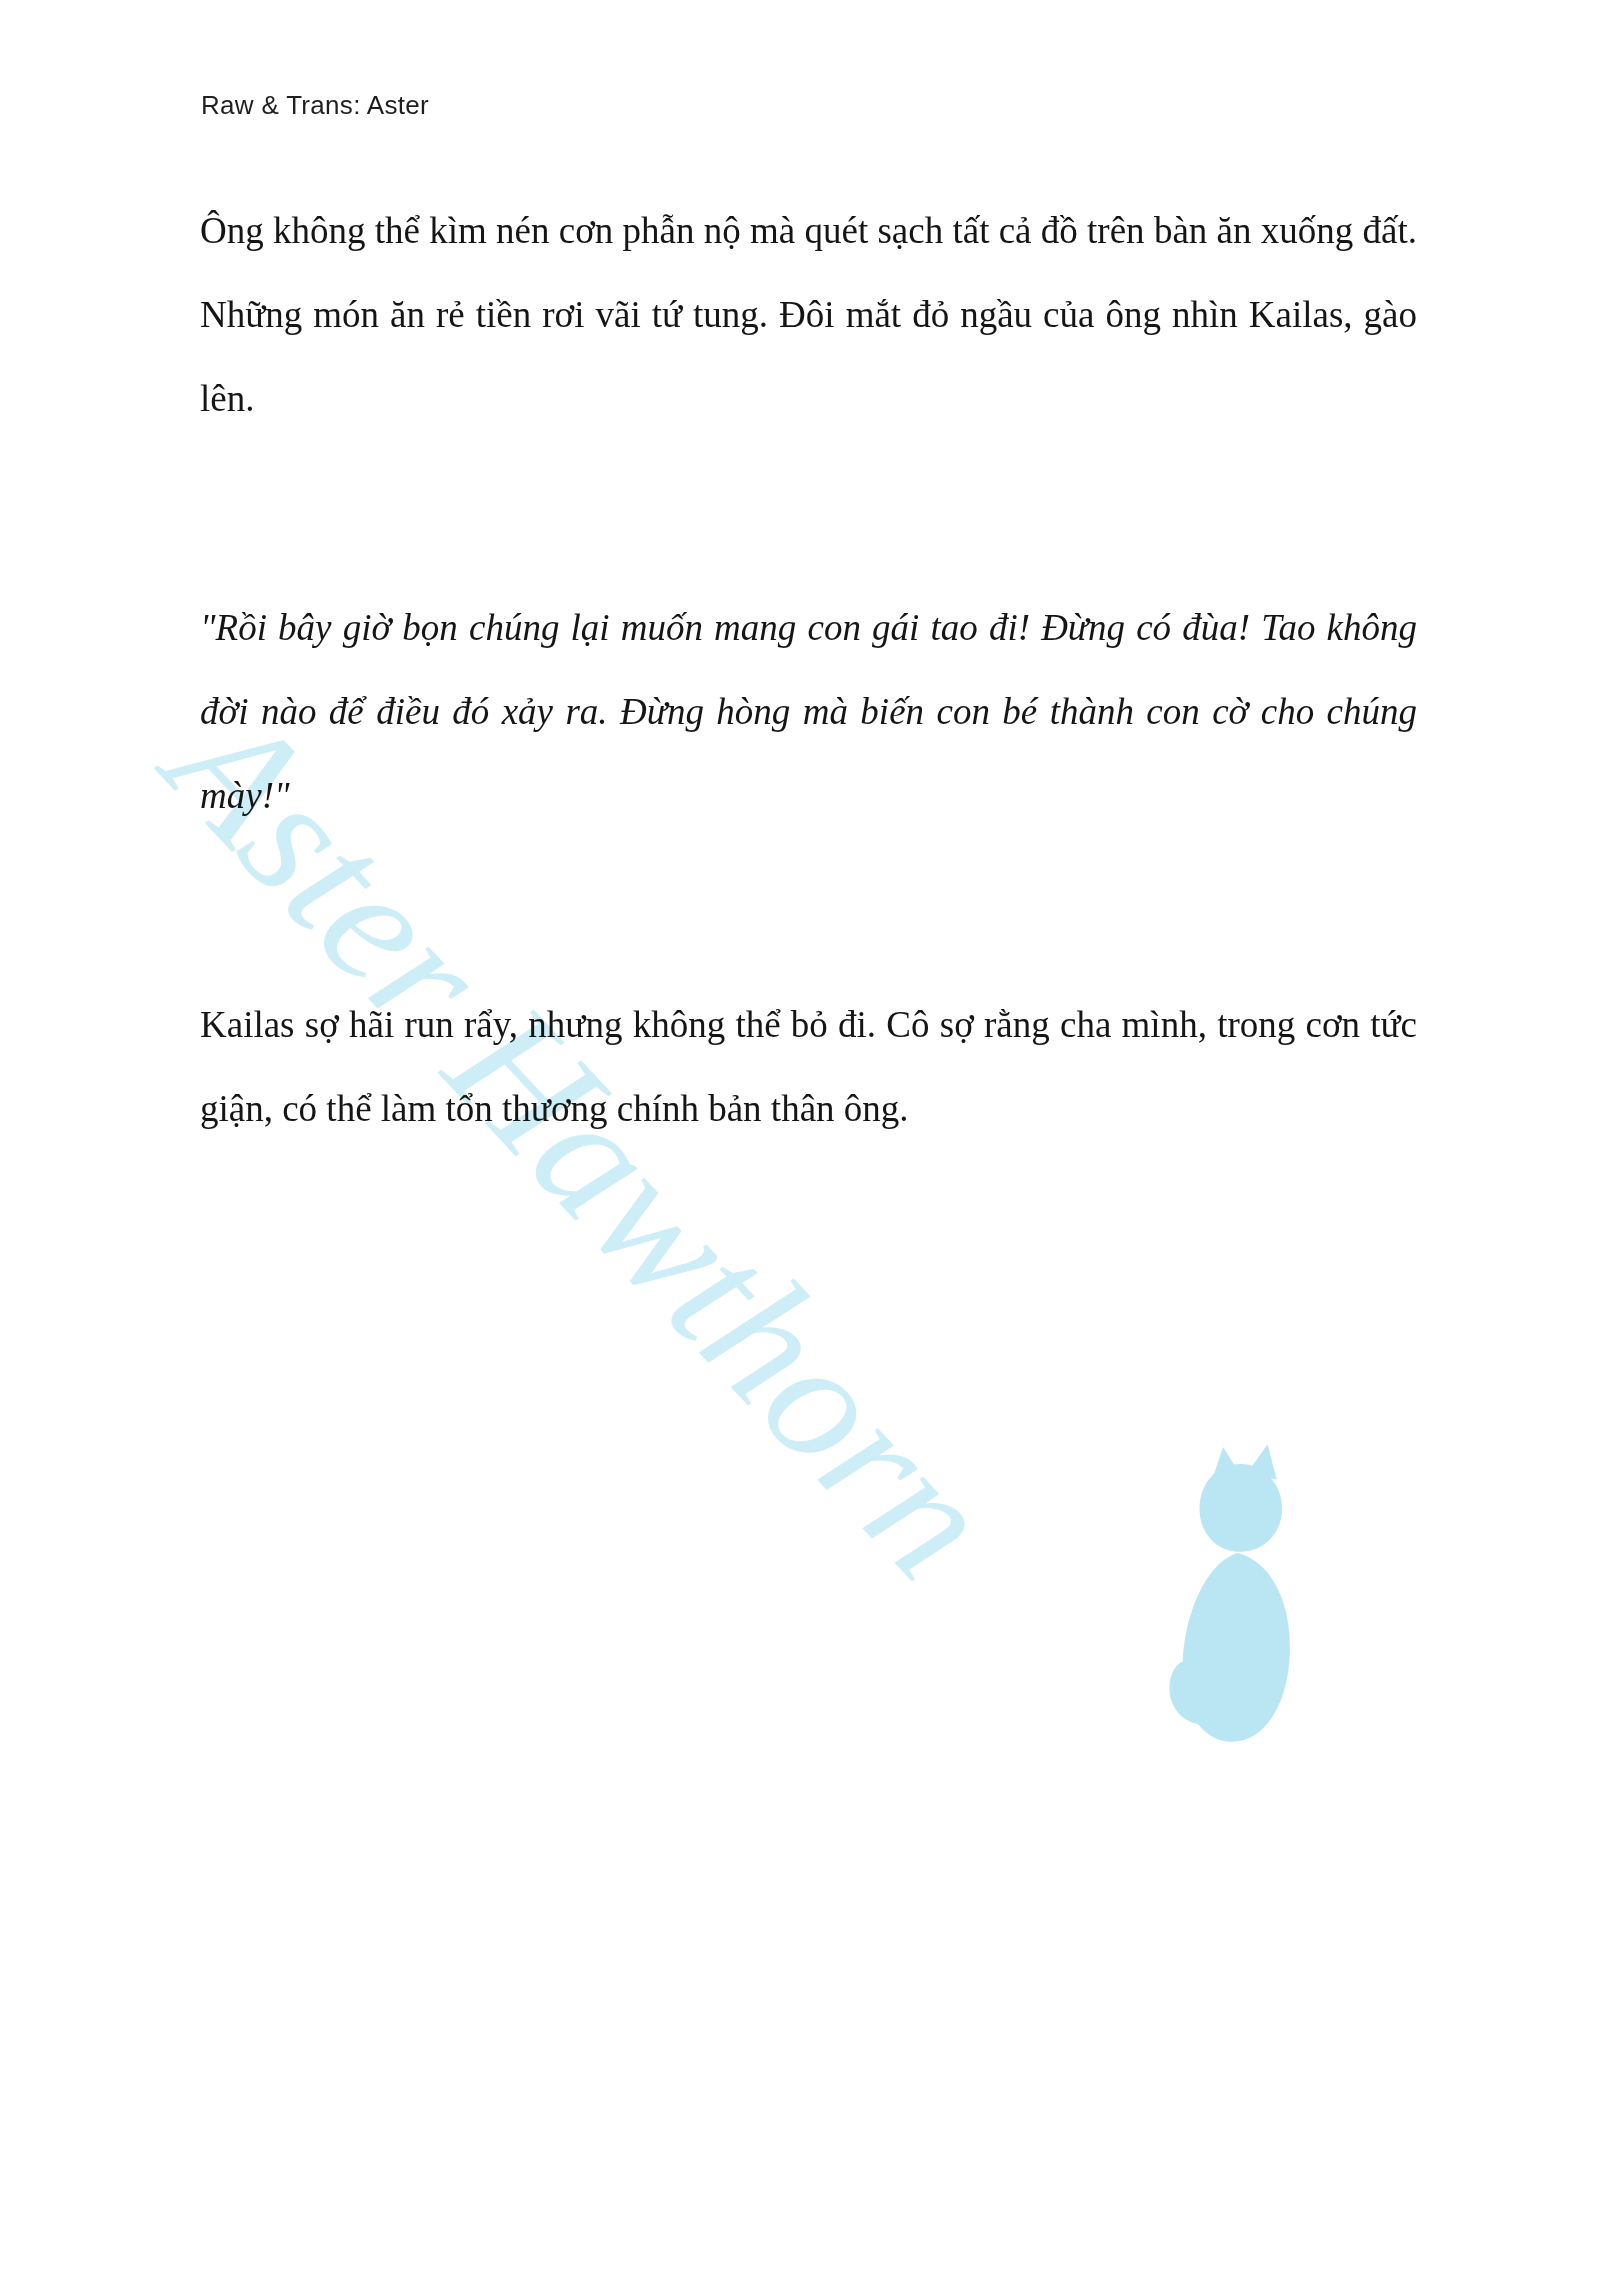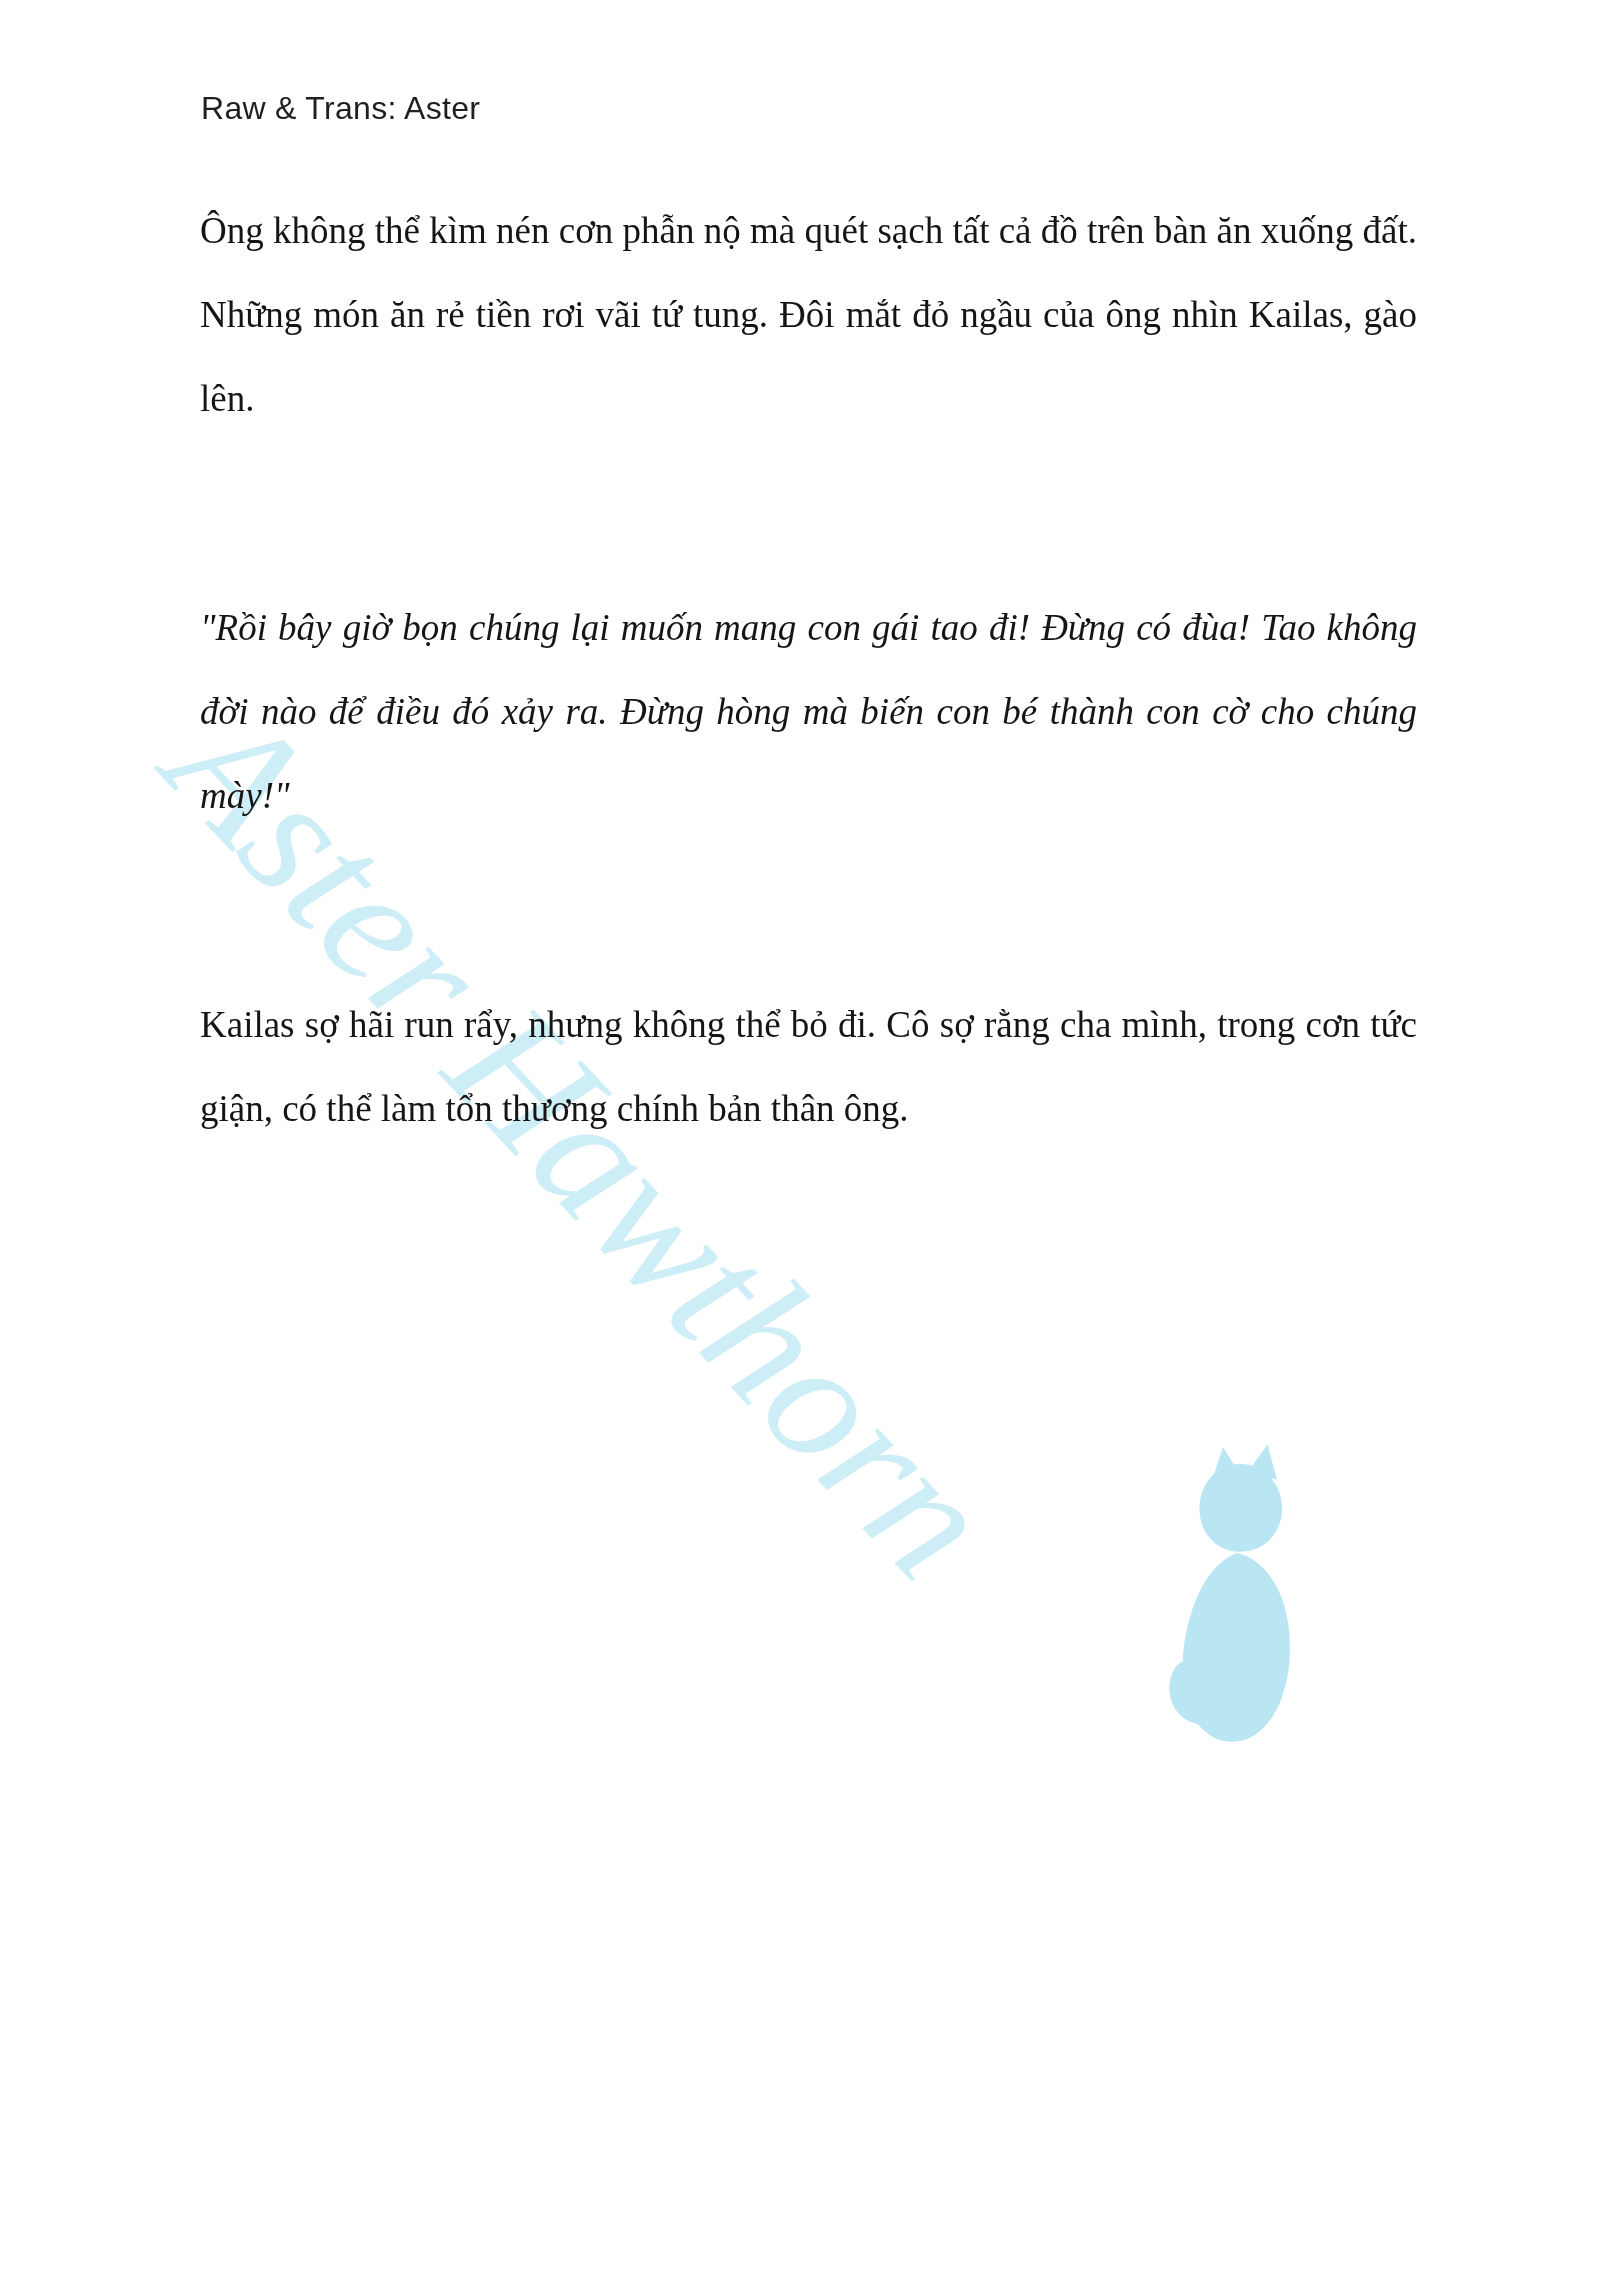--- a/index.html
+++ b/index.html
@@ -18,21 +18,21 @@
   .page {
     position: absolute;
     inset: 0;
     background: #ffffff;
   }
   .credit {
     position: absolute;
     top: 90px;
     left: 201px;
     font-family: "Liberation Sans", sans-serif;
-    font-size: 32px;
+    font-size: 26px;
     color: #1f1f1f;
     letter-spacing: 0.3px;
     z-index: 3;
   }
   .watermark {
     position: absolute;
     top: 668px;
     left: 275px;
     transform: rotate(47deg);
     transform-origin: left top;

